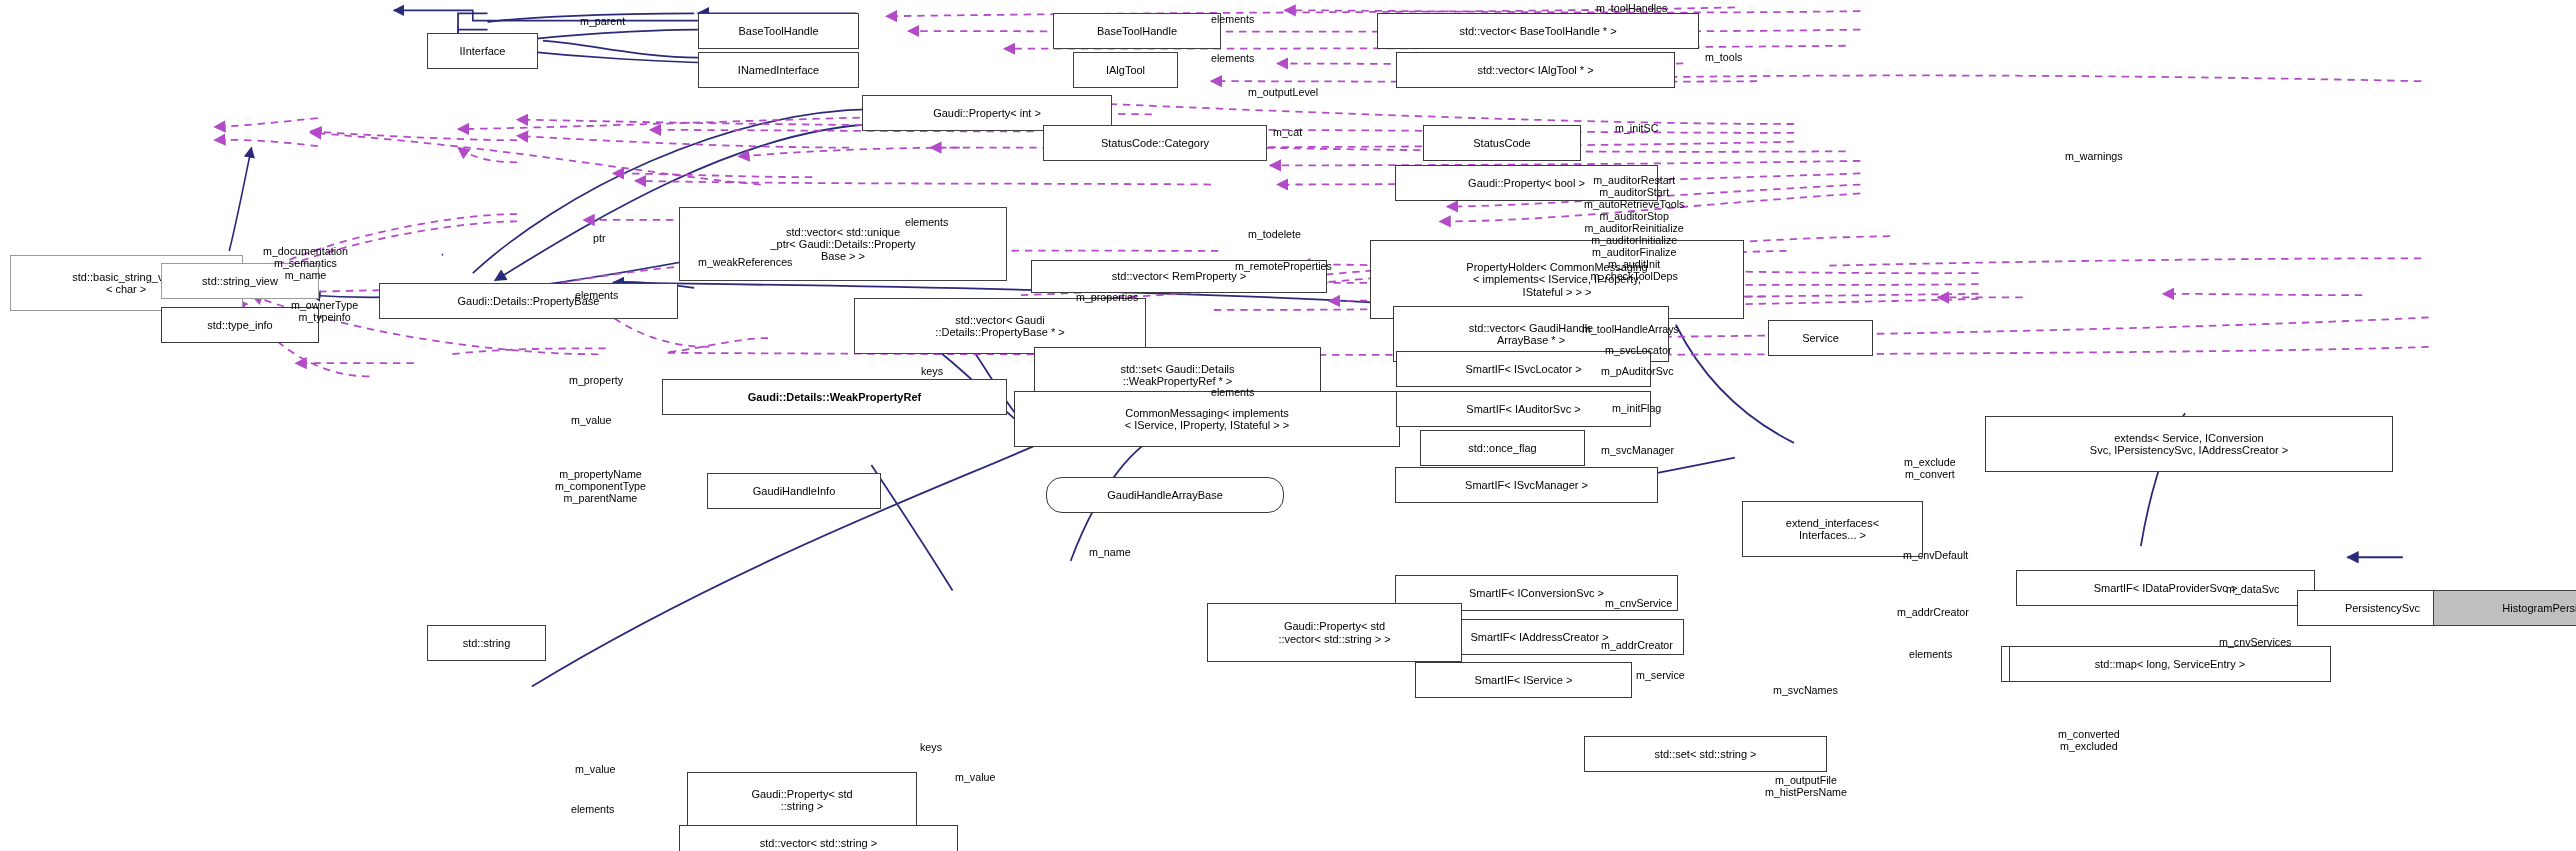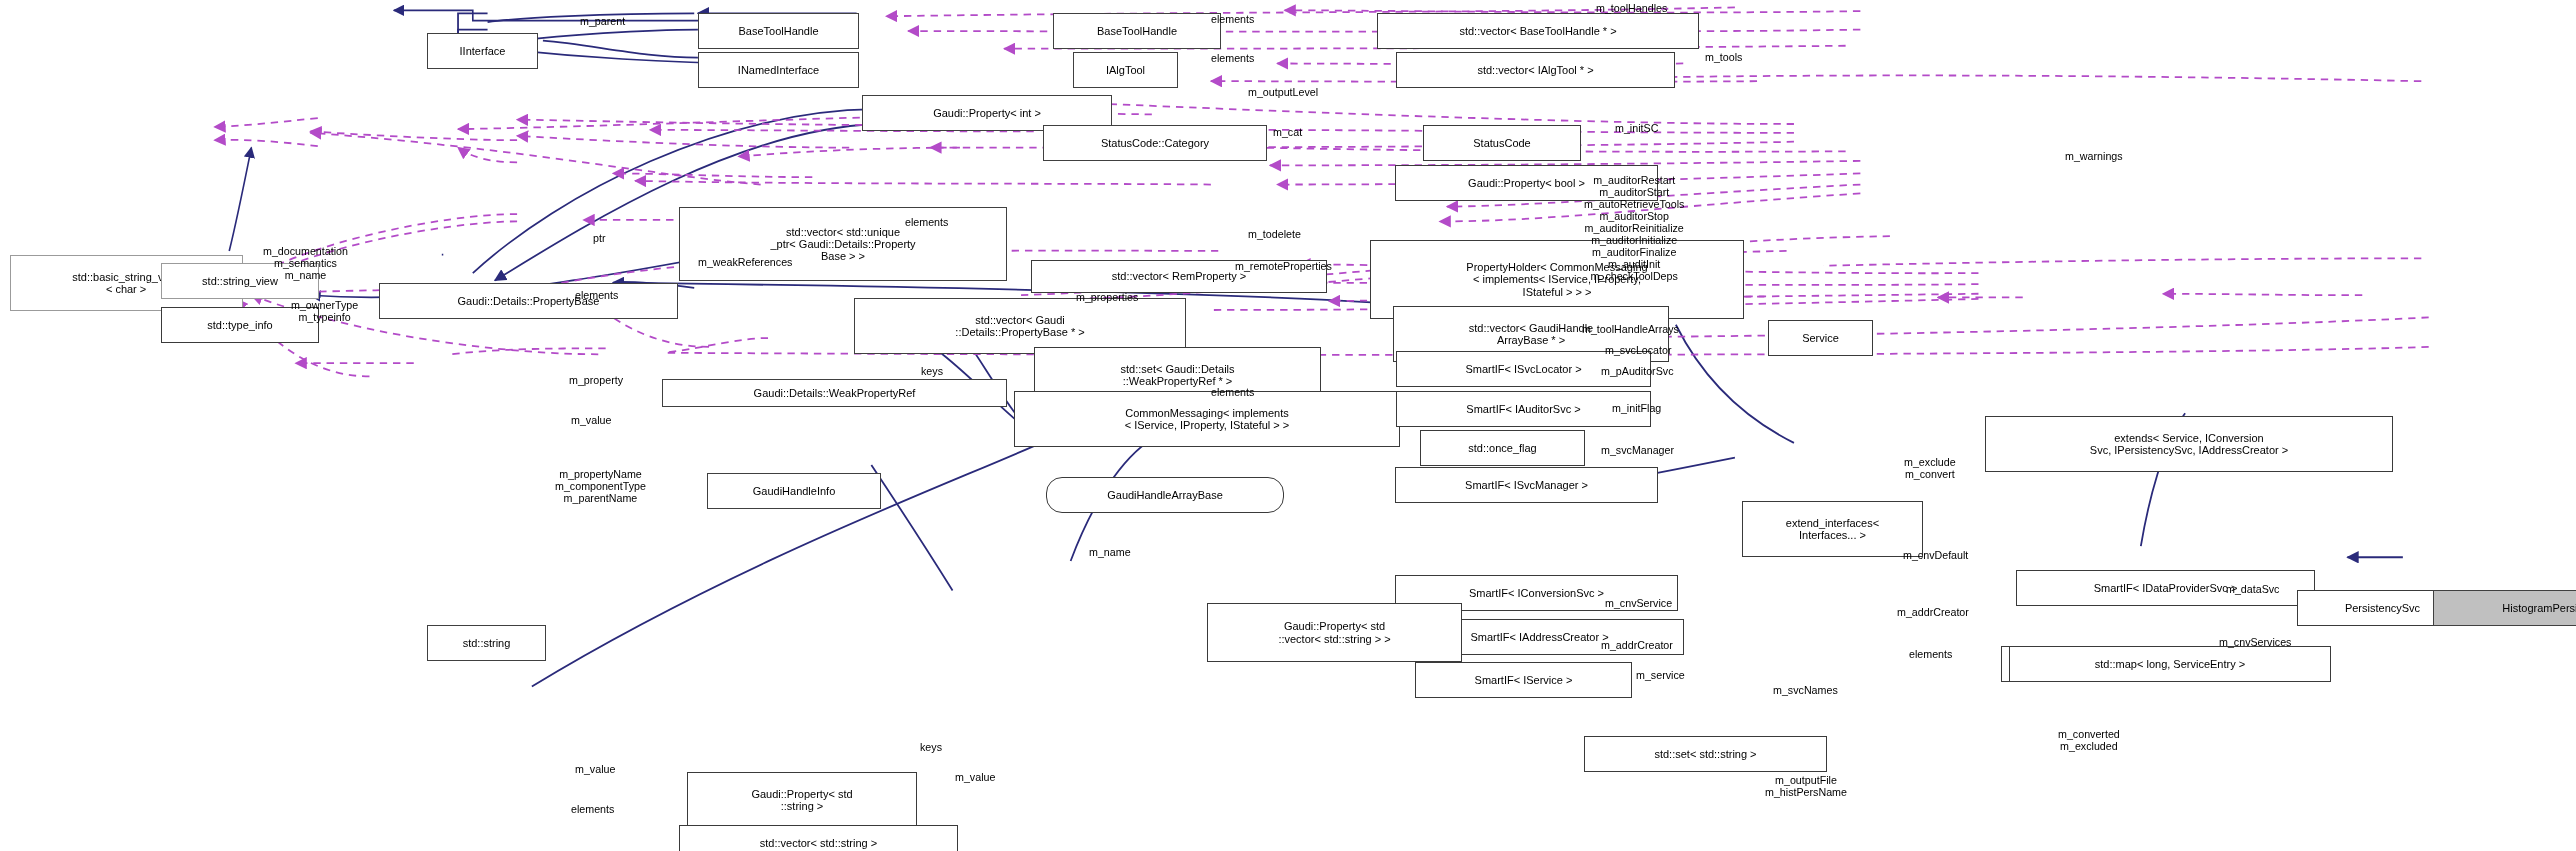--- a/index.html
+++ b/index.html
@@ -145,31 +145,31 @@
       <path d="M 1040 458 C 1000 458 960 470 900 478"></path>
     </g>
   </svg>
 
   <div id="nodes">
       <div class="node lightborder" style="left: 9.6px; top: 255px; width: 233px; height: 56px;">std::basic_string_view
 &lt; char &gt;</div>
       <div class="node lightborder" style="left: 161px; top: 263px; width: 158px; height: 36px;">std::string_view</div>
       <div class="node thick" style="left: 161px; top: 307px; width: 158px; height: 36px;">std::type_info</div>
       <div class="node" style="left: 379px; top: 283px; width: 299px; height: 36px;">Gaudi::Details::PropertyBase</div>
-      <div class="node" style="left: 662px; top: 379px; width: 345px; height: 28px;">Gaudi::Details::WeakPropertyRef</div>
+      <div class="node" style="left: 662px; top: 379px; width: 345px; height: 36px; font-weight: bold;">Gaudi::Details::WeakPropertyRef</div>
       <div class="node" style="left: 707px; top: 473px; width: 174px; height: 36px;">GaudiHandleInfo</div>
       <div class="node" style="left: 427px; top: 625px; width: 119px; height: 36px;">std::string</div>
       <div class="node thick" style="left: 687px; top: 772px; width: 230px; height: 56px;">Gaudi::Property&lt; std
 ::string &gt;</div>
       <div class="node thick" style="left: 679px; top: 825px; width: 279px; height: 36px;">std::vector&lt; std::string &gt;</div>
       <div class="node" style="left: 679px; top: 207px; width: 328px; height: 74px;">std::vector&lt; std::unique
 _ptr&lt; Gaudi::Details::Property
 Base &gt; &gt;</div>
       <div class="node thick" style="left: 1031px; top: 260px; width: 296px; height: 33px;">std::vector&lt; RemProperty &gt;</div>
-      <div class="node" style="left: 854px; top: 298px; width: 332px; height: 56px;">std::vector&lt; Gaudi
+      <div class="node" style="left: 854px; top: 298px; width: 292px; height: 56px;">std::vector&lt; Gaudi
 ::Details::PropertyBase * &gt;</div>
       <div class="node thick" style="left: 1034px; top: 347px; width: 287px; height: 56px;">std::set&lt; Gaudi::Details
 ::WeakPropertyRef * &gt;</div>
       <div class="node thick" style="left: 1014px; top: 391px; width: 386px; height: 56px;">CommonMessaging&lt; implements
 &lt; IService, IProperty, IStateful &gt; &gt;</div>
       <div class="node thick" style="left: 1046px; top: 477px; width: 238px; height: 36px; border-radius: 16px;">GaudiHandleArrayBase</div>
       <div class="node" style="left: 698px; top: 13.3px; width: 161px; height: 36px;">BaseToolHandle</div>
       <div class="node" style="left: 698px; top: 52px; width: 161px; height: 36px;">INamedInterface</div>
       <div class="node" style="left: 427px; top: 33px; width: 111px; height: 36px;">IInterface</div>
       <div class="node" style="left: 1053px; top: 13.3px; width: 168px; height: 36px;">BaseToolHandle</div>

